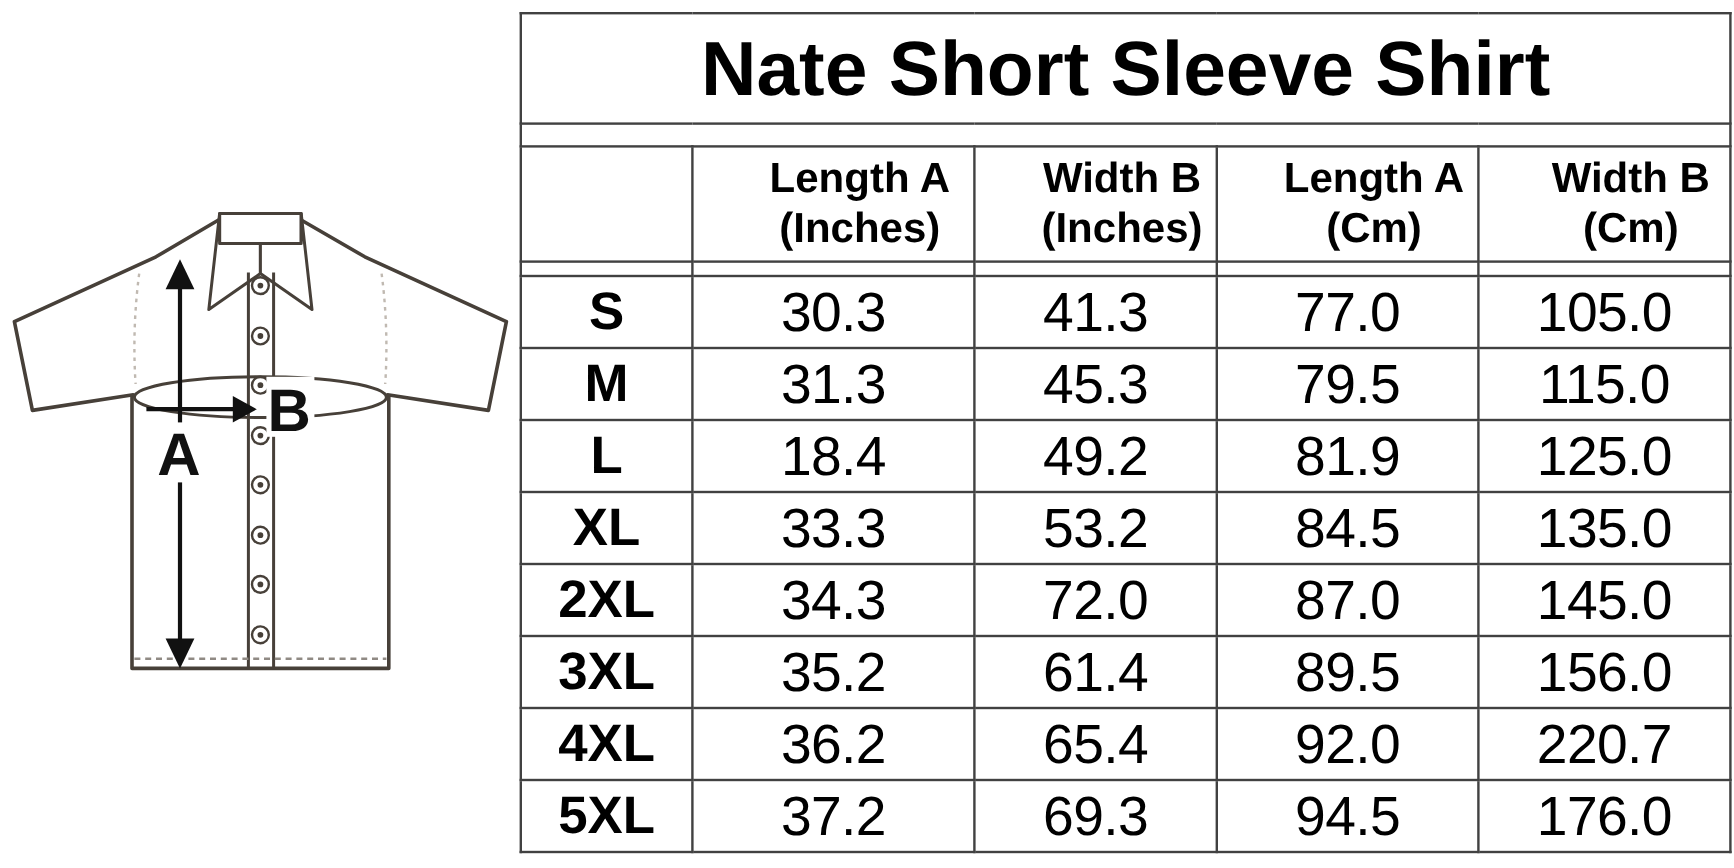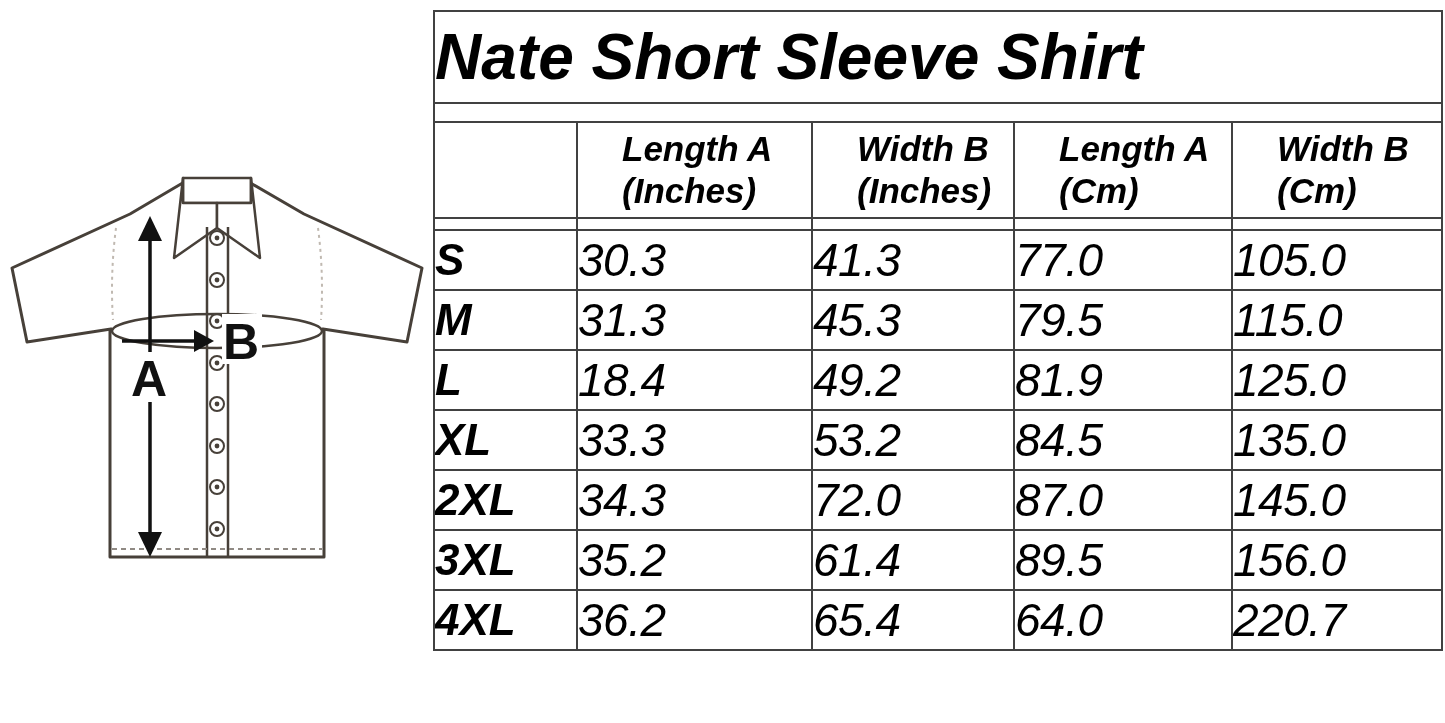--- a/index.html
+++ b/index.html
@@ -15,23 +15,23 @@
   table.size-chart{
     position:absolute;left:433px;top:10px;
     width:1008px;
     border-collapse:collapse;
     table-layout:fixed;
     background:#ffffff;
   }
   .size-chart td{
     border:2px solid #414141;
     padding:0;
+    text-align:center;
     vertical-align:middle;
     overflow:hidden;
-    font-style:italic;
   }
   .r-title td{height:90px;}
   .title-text{
     font-size:64px;font-weight:bold;letter-spacing:0px;line-height:1;
   }
   .r-sp1 td{height:17px;}
   .r-head td{height:94px;}
   .head-line{font-size:35px;font-weight:bold;line-height:1.2;margin-left:44px;}
   .r-sp2 td{height:10px;}
   .r-data td{height:58px;}
@@ -187,18 +187,25 @@
         <td class="size-cell">3XL</td>
         <td class="num-cell">35.2</td>
         <td class="num-cell">61.4</td>
         <td class="num-cell">89.5</td>
         <td class="num-cell">156.0</td>
       </tr>
       <tr class="r-data">
         <td class="size-cell">4XL</td>
         <td class="num-cell">36.2</td>
         <td class="num-cell">65.4</td>
-        <td class="num-cell">64.0</td>
+        <td class="num-cell">92.0</td>
         <td class="num-cell">220.7</td>
+      </tr>
+      <tr class="r-data">
+        <td class="size-cell">5XL</td>
+        <td class="num-cell">37.2</td>
+        <td class="num-cell">69.3</td>
+        <td class="num-cell">94.5</td>
+        <td class="num-cell">176.0</td>
       </tr>
     </tbody>
   </table>
 </div>
 
 </body></html>

